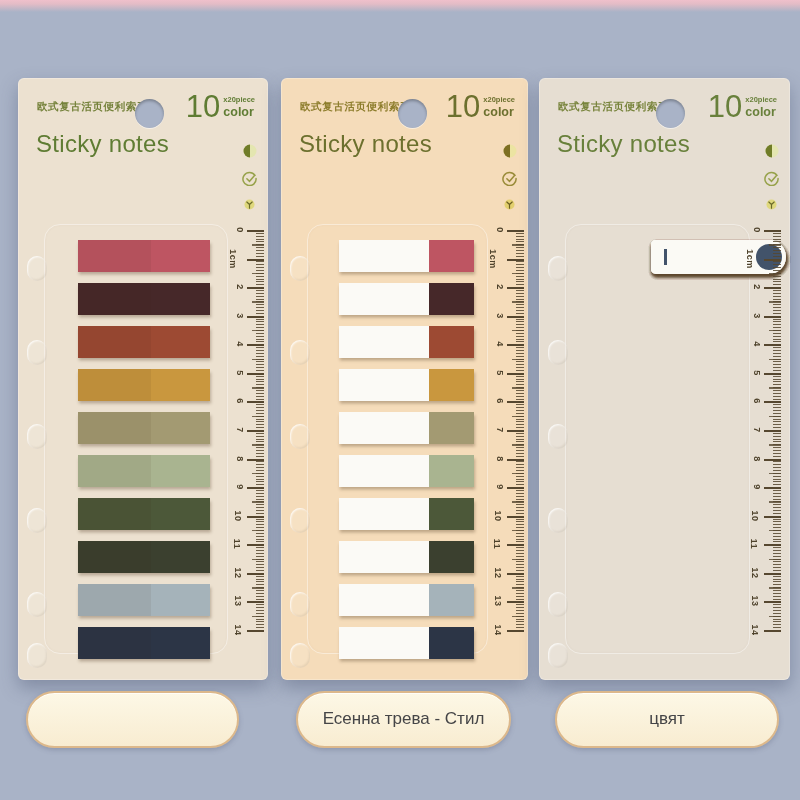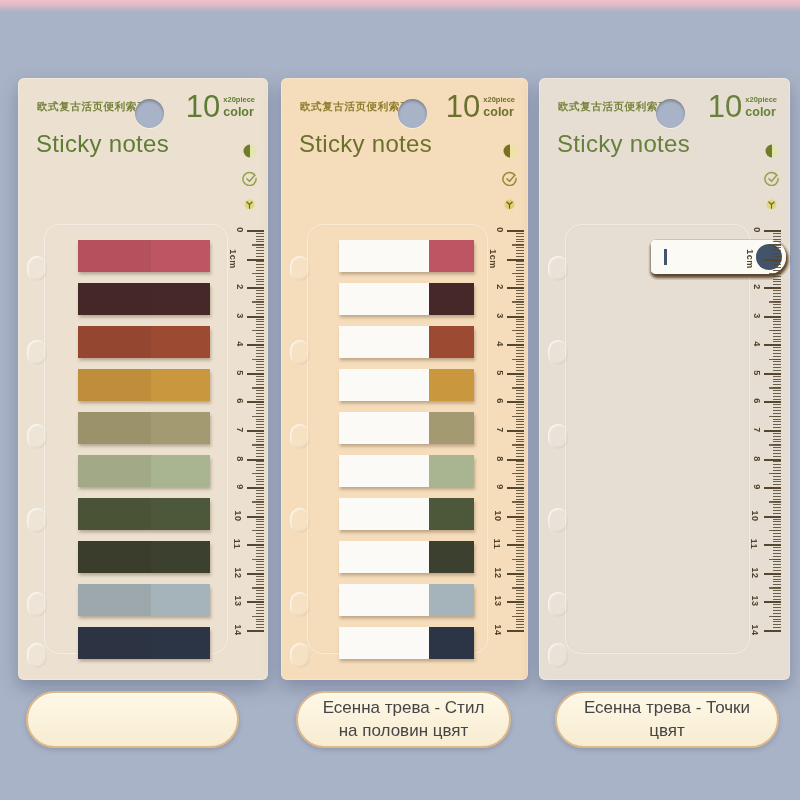--- a/index.html
+++ b/index.html
@@ -441,18 +441,16 @@
     <i class="blob" style="top: 346px;"></i>
     <i class="blob" style="top: 430px;"></i>
     <i class="blob" style="top: 514px;"></i>
     <i class="blob" style="top: 565px;"></i>
   </section>
 
 <div class="caption caption-0">
 </div>
 <div class="caption caption-1">
   <span>Есенна трева - Стил</span>
-  <span>на половин цвят</span>
 </div>
 <div class="caption caption-2">
-  <span>Есенна трева - Точки</span>
   <span>цвят</span>
 </div>
 
 </body></html>

